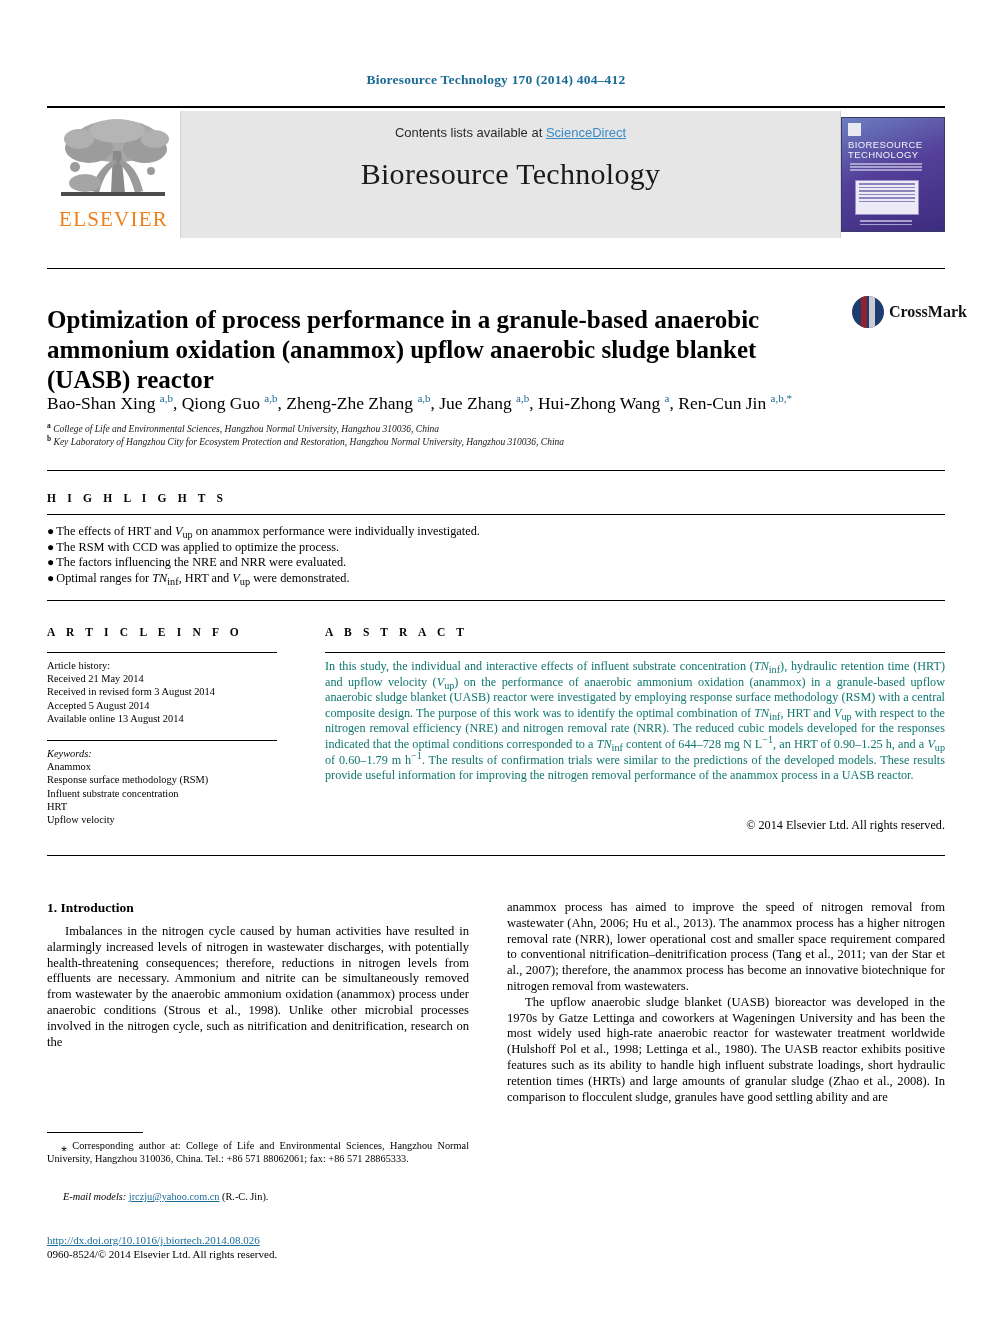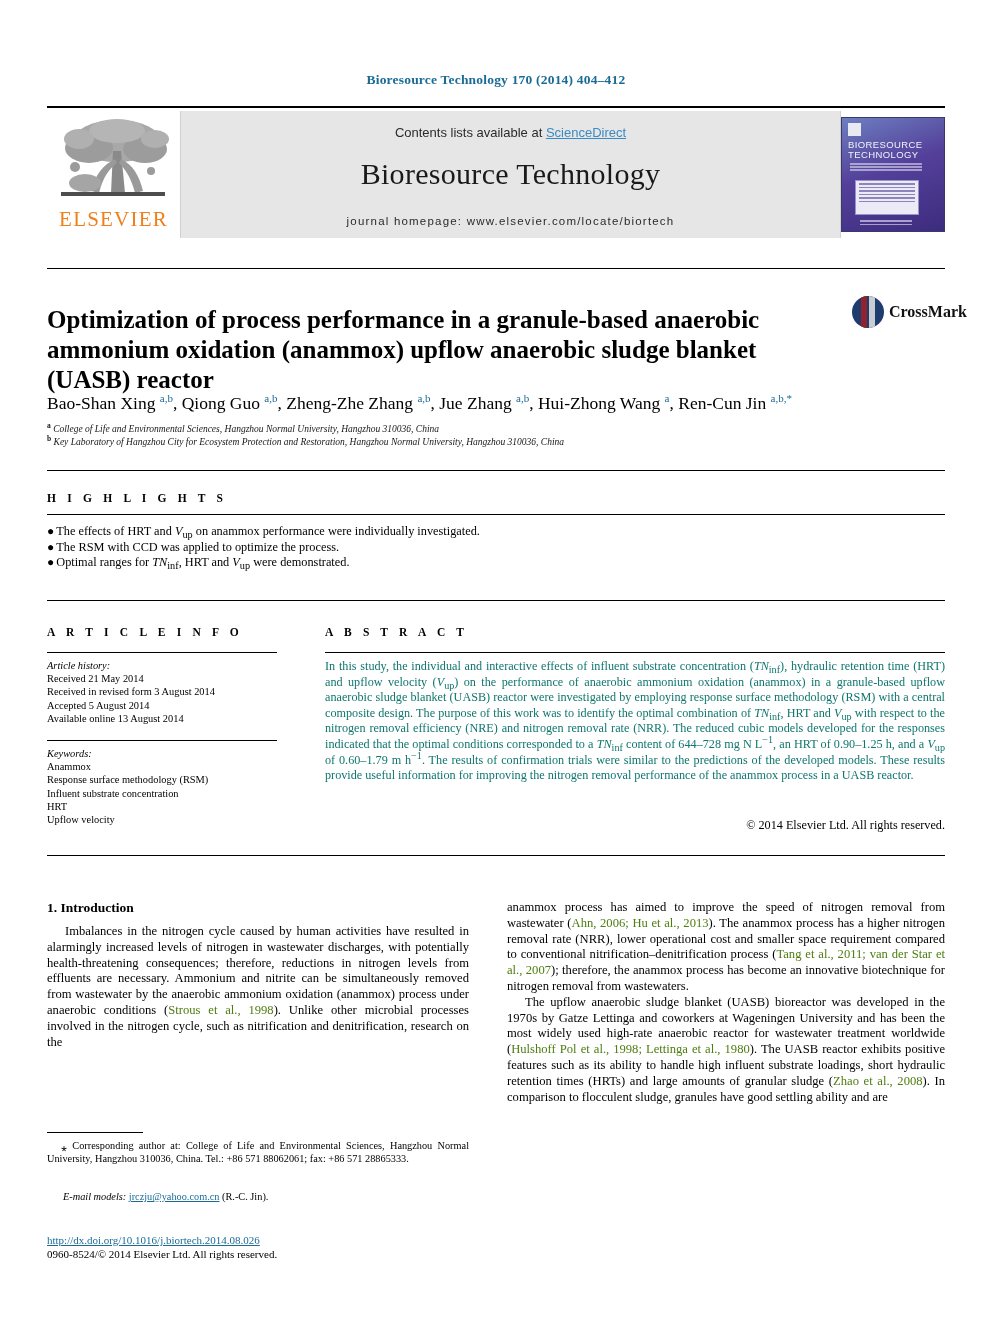--- a/index.html
+++ b/index.html
@@ -319,21 +319,21 @@
     border-top: 1.6px solid #000;
   }
   .art-history {
     position: absolute;
     left: 47px; top: 659px;
     width: 240px;
     font-family: "Liberation Serif", serif;
     font-size: 10.4px;
     line-height: 13.2px;
   }
-  .art-history .lbl { font-style: italic; }
+  .art-history .lbl { }
   .info-rule2 {
     position: absolute;
     left: 47px; top: 740px;
     width: 230px;
     border-top: 1.6px solid #000;
   }
   .keywords {
     position: absolute;
     left: 47px; top: 747px;
     width: 240px;
@@ -385,21 +385,21 @@
     margin: 0 0 8px 0;
   }
   .bodytext {
     font-family: "Liberation Serif", serif;
     font-size: 12.6px;
     line-height: 15.8px;
     text-align: justify;
     margin: 0;
   }
   .bodytext.indent { text-indent: 18px; }
-  .ref { color: #4d7c0f; }
+  .ref { color: #000000; }
 
   
   .foot-rule {
     position: absolute;
     left: 47px; top: 1132px;
     width: 96px;
     border-top: 1px solid #000;
   }
   .footnote {
     position: absolute;
@@ -461,21 +461,20 @@
           <circle cx="96" cy="56" r="4" fill="#9b9b9b"></circle>
         </svg>
         <div class="elsevier-word">ELSEVIER</div>
       </div>
 
       <div class="journal-band">
         <div class="contents-line">
           <span>Contents lists available at </span><a class="sciencedirect-link" href="#">ScienceDirect</a>
         </div>
         <div class="journal-title">Bioresource Technology</div>
-        <div class="journal-homepage">journal homepage: www.elsevier.com/locate/biortech</div>
       </div>
 
       <div class="cover-thumb">
         <div class="cover-img">
           <div class="cover-els"></div>
           <div class="cover-title">
             <div>BIORESOURCE</div>
             <div>TECHNOLOGY</div>
           </div>
           <div class="cover-sub">
@@ -519,20 +518,21 @@
     <div><sup>a</sup> <span>College of Life and Environmental Sciences, Hangzhou Normal University, Hangzhou 310036, China</span></div>
     <div><sup>b</sup> <span>Key Laboratory of Hangzhou City for Ecosystem Protection and Restoration, Hangzhou Normal University, Hangzhou 310036, China</span></div>
   </div>
 
   <div class="hl-rule-top"></div>
   <div class="hl-heading sec-label">H I G H L I G H T S</div>
   <div class="hl-rule-mid"></div>
   <div class="hl-list" id="highlights-list">
       <div><span class="hl-bullet">●</span>The effects of HRT and <i>V</i><sub>up</sub> on anammox performance were individually investigated.</div>
       <div><span class="hl-bullet">●</span>The RSM with CCD was applied to optimize the process.</div>
+      <div><span class="hl-bullet">●</span>The factors influencing the NRE and NRR were evaluated.</div>
       <div><span class="hl-bullet">●</span>Optimal ranges for <i>TN</i><sub>inf</sub>, HRT and <i>V</i><sub>up</sub> were demonstrated.</div>
     </div>
   <div class="hl-rule-bot"></div>
 
   <div class="info-head sec-label">A R T I C L E   I N F O</div>
   <div class="abs-head sec-label">A B S T R A C T</div>
   <div class="info-rule"></div>
   <div class="abs-rule"></div>
 
   <div class="art-history">

